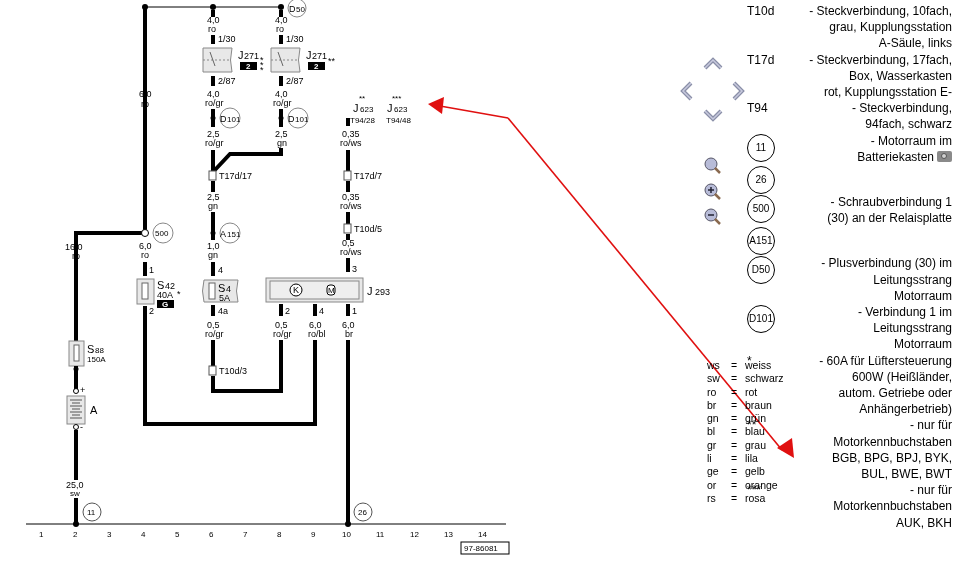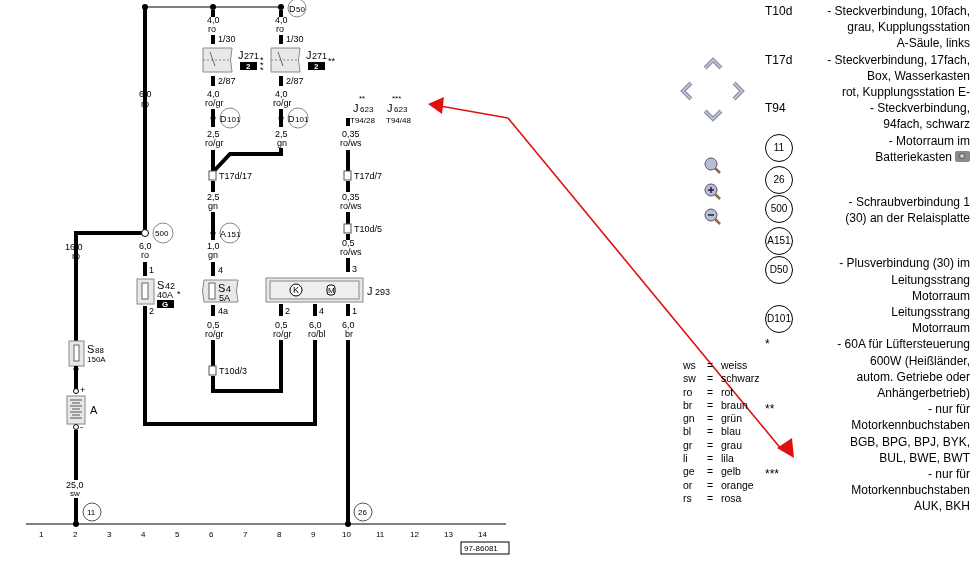--- a/index.html
+++ b/index.html
@@ -6,30 +6,30 @@
   body { width:978px; height:562px; position:relative; overflow:hidden; font-family:"Liberation Sans", sans-serif; color:#000; }
   #diagram { position:absolute; left:0; top:0; }
   #diagram text { font-family:"Liberation Sans", sans-serif; fill:#000; }
   .lbl { font-size:9px; }
   .lblsm { font-size:8px; }
   .big { font-size:11px; }
   .wire { stroke:#000; stroke-width:4; fill:none; }
   .thin { stroke:#000; stroke-width:1; fill:none; }
   .comp { fill:#e8e8e8; stroke:#888; stroke-width:1; }
   .circ { fill:#fff; stroke:#888; stroke-width:1; }
-  .legend { position:absolute; left:762px; top:0; width:208px; font-size:12px; line-height:16.2px; }
+  .legend { position:absolute; left:744px; top:0; width:208px; font-size:12px; line-height:16.2px; }
   .lg-row { position:relative; display:flex; }
   .lg-key { width:55px; flex:none; }
   .lg-txt { flex:1; padding-left:0;text-align:right; }
   .lg-circle { width:26px; height:26px; border:1.3px solid #000; border-radius:50%; font-size:10px; display:flex; align-items:center; justify-content:center; margin-left:3px; margin-top:1px; }
   .cam { display:inline-block; width:15px; height:11px; background:#8a8a8a; border-radius:2px; position:relative; vertical-align:-1px; margin-left:3px; }
   .cam::after { content:""; position:absolute; left:4px; top:2px; width:6px; height:6px; border-radius:50%; background:#d0d0d0; border:1px solid #555; box-sizing:border-box; }
   .colors { position:absolute; left:683px; top:359px; font-size:10.5px; line-height:13.3px; }
   .colors .c-row { display:flex; }
-  .colors .ck { width:24px; }
+  .colors .ck { width:24px;margin-left:24px; }
   .colors .ce { width:14px; }
   .nav { position:absolute; }
   .navbtn { position:absolute; cursor:pointer; }
 </style>
 </head>
 <body>
 
 <svg id="diagram" width="978" height="562" viewBox="0 0 978 562">
 
   <line class="thin" x1="145" y1="7" x2="281" y2="7"></line>
@@ -455,20 +455,21 @@
         <div>- Plusverbindung (30) im</div>
         <div style="padding-left:8px">Leitungsstrang</div>
         <div style="padding-left:8px">Motorraum</div>
       </div>
   </div>
   <div class="lg-row">
     <div class="lg-key">
         <div class="lg-circle">D101</div>
       </div>
     <div class="lg-txt">
+        <div>- Verbindung 1 im</div>
         <div style="padding-left:8px">Leitungsstrang</div>
         <div style="padding-left:8px">Motorraum</div>
       </div>
   </div>
   <div class="lg-row">
     <div class="lg-key" style="padding-left:3px">*</div>
     <div class="lg-txt">
         <div>- 60A für Lüftersteuerung</div>
         <div style="padding-left:8px">600W (Heißländer,</div>
         <div style="padding-left:8px">autom. Getriebe oder</div>

